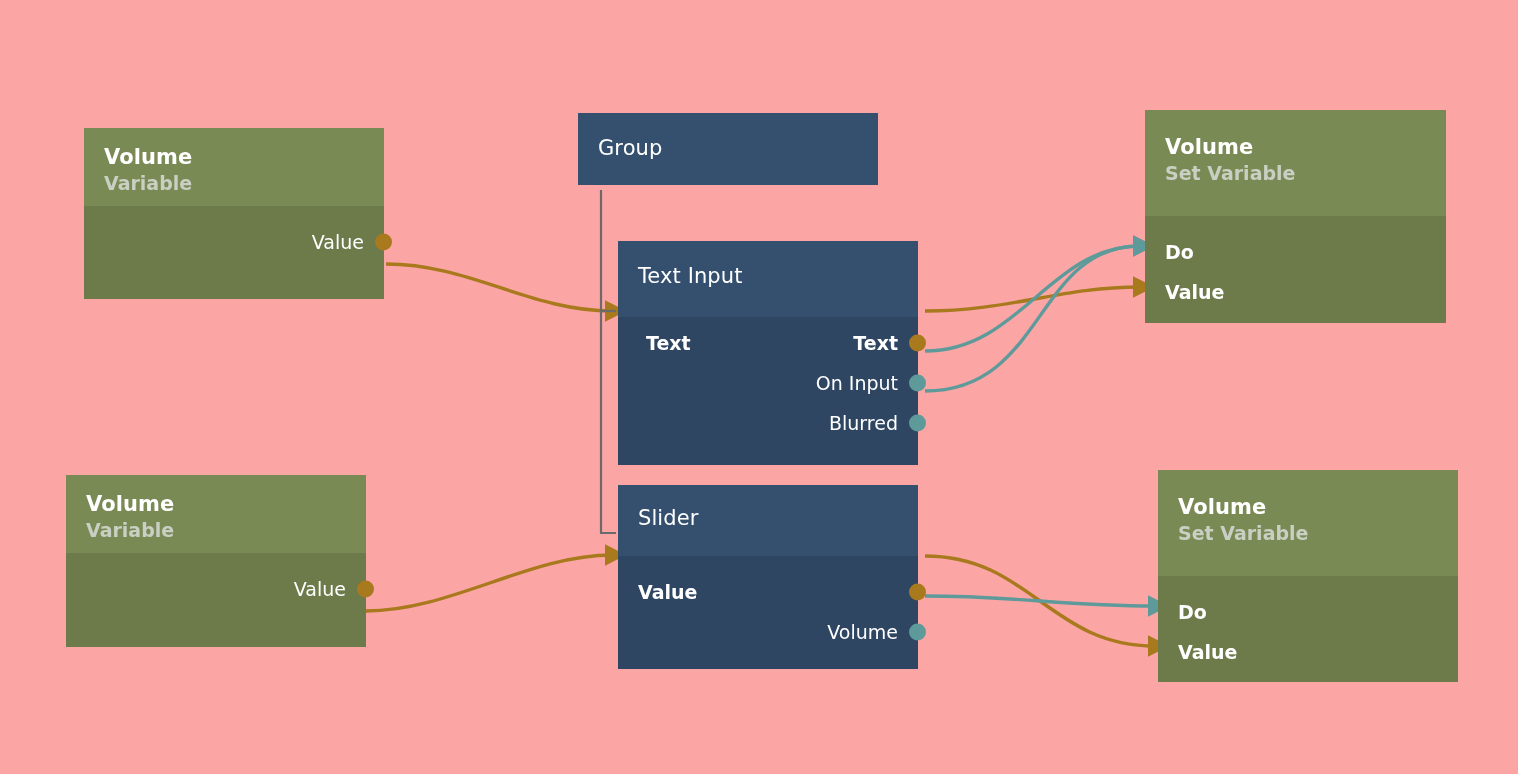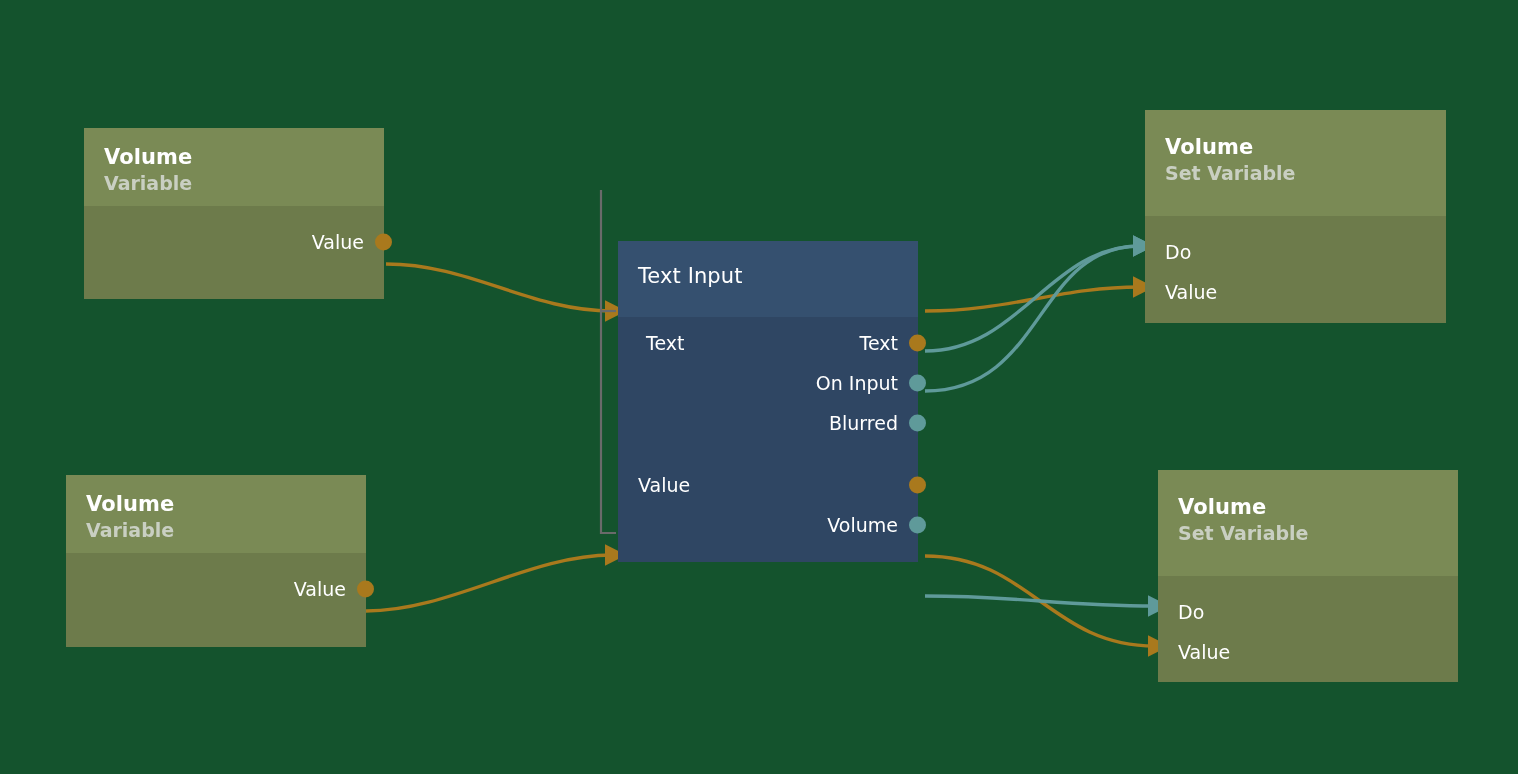--- a/index.html
+++ b/index.html
@@ -5,21 +5,21 @@
 <style>
   html, body {
     margin: 0;
     padding: 0;
     background: #1e1e1e;
   }
   #canvas {
     position: relative;
     width: 1518px;
     height: 774px;
-    background: #14532d;
+    background: #fca5a5;
     overflow: hidden;
     font-family: "DejaVu Sans", "Liberation Sans", sans-serif;
     -webkit-font-smoothing: antialiased;
   }
 
   
   #edges {
     position: absolute;
     left: 0; top: 0;
     width: 1518px;
@@ -81,21 +81,21 @@
     height: 40px;
     display: flex;
     align-items: center;
   }
   .row .label {
     color: #ffffff;
     font-size: 19px;
     line-height: 40px;
     white-space: nowrap;
   }
-  .row.in .label  { margin-left: 20px; }
+  .row.in .label  { margin-left: 20px; font-weight: bold; }
   .row.out        { justify-content: flex-end; }
   .row.out .label { margin-right: 20px; }
 
   
   .port {
     position: absolute;
     width: 17px;
     height: 17px;
     border-radius: 50%;
     top: 50%;
@@ -145,20 +145,25 @@
       <span class="subtitle">Variable</span>
     </div>
     <div class="node-body" style="height:93px; padding-top:16px;">
       <div class="row out">
         <span class="label">Value</span>
         <span class="port right orange"></span>
       </div>
     </div>
   </div>
 
+  <div class="node group" style="left:578px; top:113px; width:300px;">
+    <div class="node-header" style="height:72px; padding-top:22px;">
+      <span class="title light">Group</span>
+    </div>
+  </div>
 
   <div class="node blue" style="left:618px; top:205px; width:300px;">
     <div class="node-header" style="height:76px; padding-top:22px;">
       <span class="title light">Text Input</span>
     </div>
     <div class="node-body" style="height:148px; padding-top:6px;padding-left:8px;">
       <div class="row in">
         <span class="port left orange" style="opacity:0;"></span>
         <span class="label">Text</span>
         <span class="port right orange"></span>
@@ -169,20 +174,23 @@
         <span class="port right teal"></span>
       </div>
       <div class="row out">
         <span class="label">Blurred</span>
         <span class="port right teal"></span>
       </div>
     </div>
   </div>
 
   <div class="node blue" style="left:618px; top:449px; width:300px;">
+    <div class="node-header" style="height:71px; padding-top:20px;">
+      <span class="title light">Slider</span>
+    </div>
     <div class="node-body" style="height:113px; padding-top:16px;">
       <div class="row in">
         <span class="port left orange" style="opacity:0;"></span>
         <span class="label">Value</span>
         <span class="port right orange"></span>
       </div>
       <div class="row out">
         <span class="label">Volume</span>
         <span class="port right teal"></span>
       </div>

